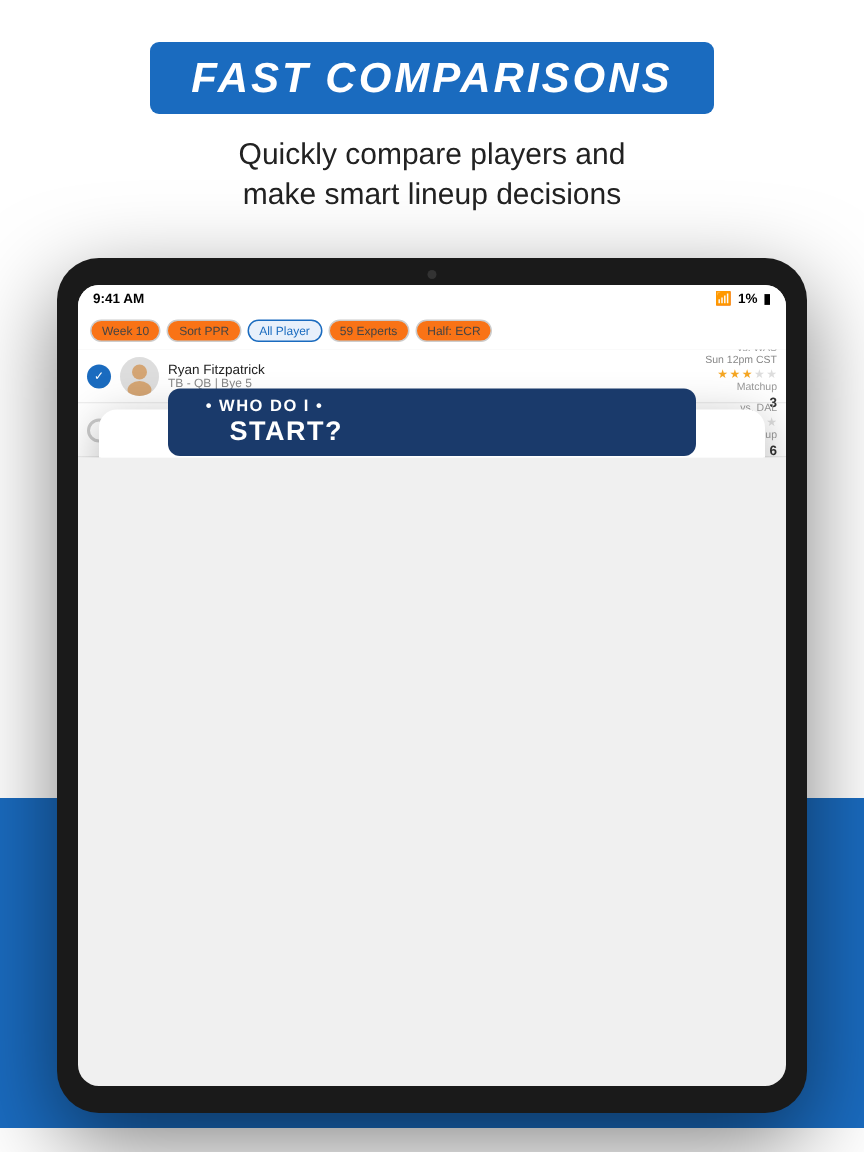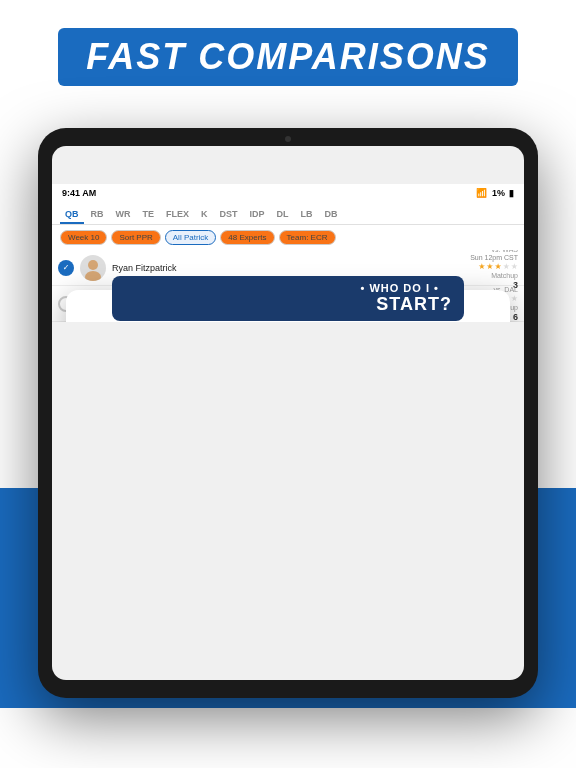--- a/index.html
+++ b/index.html
@@ -16,21 +16,21 @@
     .top-section {
       background: #ffffff;
       text-align: center;
       padding: 28px 20px 18px;
     }
 
     .headline-banner {
       display: inline-block;
       background: #1a6bbf;
       color: #ffffff;
-      font-size: 36px;
+      font-size: 28px;
       font-weight: 900;
       font-style: italic;
       letter-spacing: 2px;
       padding: 8px 28px;
       border-radius: 6px;
       margin-bottom: 14px;
       text-transform: uppercase;
     }
 
     .subtitle {
@@ -83,21 +83,20 @@
     
     .status-bar {
       background: #ffffff;
       display: flex;
       justify-content: space-between;
       align-items: center;
       padding: 4px 10px;
       font-size: 9px;
       font-weight: 600;
       color: #000;
-      margin-top: 38px;
     }
 
     .status-right {
       display: flex;
       align-items: center;
       gap: 4px;
       font-size: 9px;
     }
 
     .battery-icon {
@@ -266,21 +265,21 @@
       padding: 16px;
       z-index: 10;
     }
 
     
     .wdis-banner {
       background: #1a3a6b;
       border-radius: 8px;
       display: flex;
       align-items: center;
-      justify-content: flex-end;
+      justify-content: flex-start;
       padding: 6px 12px;
       margin: -30px 30px 12px;
       position: relative;
       z-index: 11;
     }
 
     .wdis-who {
       font-size: 11px;
       font-weight: 700;
       color: #fff;
@@ -319,58 +318,49 @@
       position: relative;
       z-index: 1;
     }
 
   </style>
 </head>
 <body>
 
 <div class="top-section">
   <div class="headline-banner">FAST COMPARISONS</div>
+  <div class="subtitle">
+    <span>Quickly compare players and</span><br>
+    <span>make smart lineup decisions</span>
+  </div>
 </div>
 
 <div class="device-area">
   <div class="blue-bg"></div>
 
   <div class="ipad-outer">
     <div class="tablet-camera"></div>
     <div class="ipad-inner">
 
       <div class="status-bar">
         <span>9:41 AM</span>
         <div class="status-right">
           <span>📶</span>
           <span>1%</span>
           <span class="battery-icon">▮</span>
         </div>
       </div>
 
-      <div class="position-tabs">
-        <div class="pos-tab active">QB</div>
-        <div class="pos-tab">RB</div>
-        <div class="pos-tab">WR</div>
-        <div class="pos-tab">TE</div>
-        <div class="pos-tab">FLEX</div>
-        <div class="pos-tab">K</div>
-        <div class="pos-tab">DST</div>
-        <div class="pos-tab">IDP</div>
-        <div class="pos-tab">DL</div>
-        <div class="pos-tab">LB</div>
-        <div class="pos-tab">DB</div>
-      </div>
 
       <div class="filter-row">
         <div class="filter-chip">Week 10</div>
         <div class="filter-chip">Sort PPR</div>
-        <div class="filter-chip active">All Patrick</div>
-        <div class="filter-chip">48 Experts</div>
-        <div class="filter-chip">Team: ECR</div>
+        <div class="filter-chip active">All Player</div>
+        <div class="filter-chip">59 Experts</div>
+        <div class="filter-chip">Half: ECR</div>
       </div>
 
       <div class="table-area">
 
         <div class="top-row-visible">
           <div class="row-checkbox">✓</div>
           <div class="player-avatar">
             <svg width="26" height="26" viewBox="0 0 26 26">
                 <circle cx="13" cy="10" r="5" fill="#bbb"></circle>
                 <ellipse cx="13" cy="22" rx="8" ry="6" fill="#bbb"></ellipse>
@@ -420,20 +410,21 @@
           <div class="table-row">
             <div class="row-checkbox">✓</div>
             <div class="player-avatar">
               <svg width="26" height="26" viewBox="0 0 26 26">
                   <circle cx="13" cy="10" r="5" fill="#d4a574"></circle>
                   <ellipse cx="13" cy="22" rx="8" ry="6" fill="#d4a574"></ellipse>
                 </svg>
             </div>
             <div class="player-info">
               <div class="player-name">Ryan Fitzpatrick</div>
+              <div class="player-details">TB - QB | Bye 5</div>
             </div>
             <div class="row-stats">
               <div style="font-size:7px; color:#999;">vs. WAS</div>
               <div style="font-size:7px; color:#888;">Sun 12pm CST</div>
               <div class="stars-row">
                 <span class="star">★</span>
                 <span class="star">★</span>
                 <span class="star">★</span>
                 <span class="star empty">★</span>
                 <span class="star empty">★</span>

